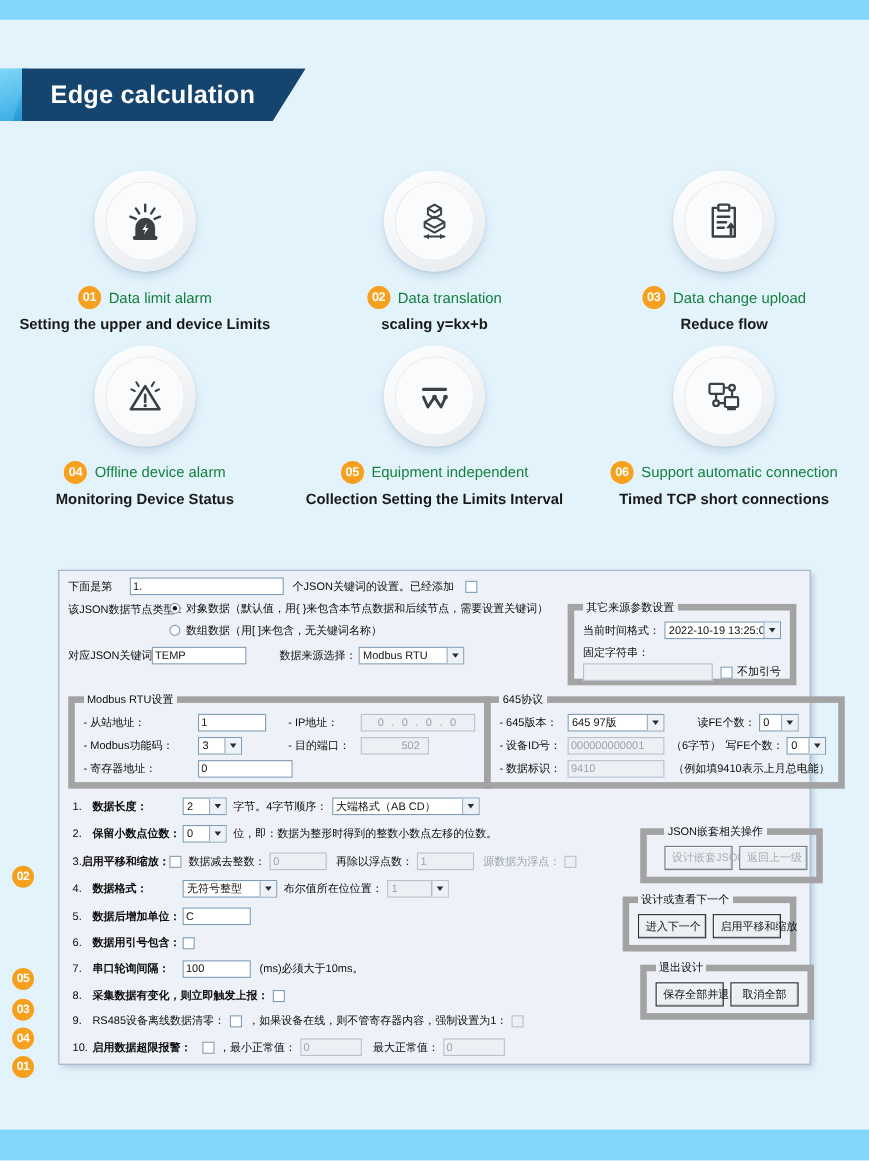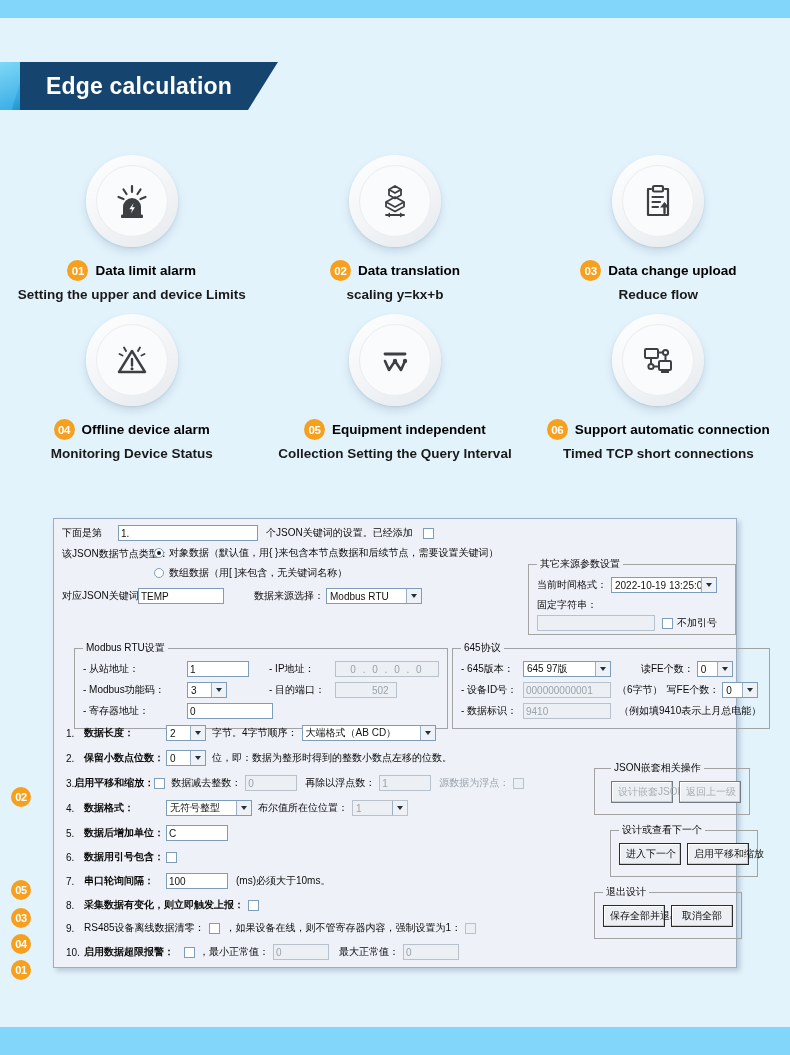--- a/index.html
+++ b/index.html
@@ -67,21 +67,21 @@
   .feat-line1 {
     margin-top:13px; display:flex; align-items:center; justify-content:center;
     gap:7px; white-space:nowrap;
   }
   .badge {
     width:21px; height:21px; border-radius:50%;
     background:#f6a01e; color:#fff; font-size:11.5px; font-weight:bold;
     display:flex; align-items:center; justify-content:center; flex:0 0 auto;
     letter-spacing:-.3px;
   }
-  .feat-t1 { font-size:13.5px; font-weight:bold; color:#000000; }
+  .feat-t1 { font-size:13.5px; font-weight:normal; color:#15803d; }
   .feat-t2 { font-size:13.5px; font-weight:bold; color:#1a1a1a; margin-top:6px; white-space:nowrap;}
 
   
   .dialog {
     position:absolute; left:53px; top:518px; width:684px; height:450px;
     background:#eef1f7;
     border:1px solid #9bafc4;
     box-shadow: 3px 3px 5px rgba(60,80,110,.25);
     font-family:"Liberation Sans", sans-serif;
   }
@@ -128,21 +128,21 @@
   }
   .chk.dis { background:#eceff3; border-color:#b8c2cc;}
   .radio {
     width:10px;height:10px;border:1px solid #7e9db9;background:#fff;border-radius:50%;
     display:inline-flex;align-items:center;justify-content:center; flex:0 0 auto;
   }
   .radio span{ width:4px;height:4px;border-radius:50%;background:#1b1b1b; display:none;}
   .radio.on span{ display:block; }
 
   fieldset.grp {
-    border:1px solid #a3a3a3; margin:12px; padding:6px 8px 7px 8px;
+    border:6px solid #a3a3a3; margin:0; padding:6px 8px 7px 8px;
     position:relative;
   }
   fieldset.grp > legend { font-size:10px; padding:0 3px; color:#0b0b0b; }
 
   .btn {
     border:1px solid #707b85; background:#eceff3; font-size:10px; color:#111;
     height:22px; padding:0 6px; font-family:"Liberation Sans", sans-serif;
     box-shadow: inset -1px -1px 0 #c3cbd3, inset 1px 1px 0 #ffffff;
     cursor:pointer; white-space:nowrap;
   }
@@ -277,21 +277,21 @@
           <polyline points="10,21 14,30 20,21 26,30 30,21" fill="none" stroke="#3d4043" stroke-width="2.6" stroke-linejoin="round" stroke-linecap="round"></polyline>
           <circle cx="20" cy="21" r="2.2" fill="#3d4043"></circle>
           <circle cx="30" cy="21" r="2.2" fill="#3d4043"></circle>
         </svg>
       </div>
     </div>
     <div class="feat-line1">
       <span class="badge">05</span>
       <span class="feat-t1">Equipment independent</span>
     </div>
-    <div class="feat-t2">Collection Setting the Query Interval</div>
+    <div class="feat-t2">Collection Setting the Limits Interval</div>
   </div>
 
   <div class="feature">
     <div class="circle-outer">
       <div class="circle-inner">
         <svg width="40" height="40" viewBox="0 0 40 40">
           <g fill="none" stroke="#3d4043" stroke-width="2">
             <rect x="7" y="9" width="13" height="9" rx="1.2"></rect>
             <rect x="21" y="21" width="12" height="9" rx="1.2"></rect>
             <circle cx="27.5" cy="12.5" r="2.6"></circle>
@@ -549,21 +549,21 @@
     </div>
 
     <fieldset class="grp" style="position:absolute; left:528px; top:230px; width:142px; height:54px;padding-left:16px;">
       <legend>JSON嵌套相关操作</legend>
       <div style="display:flex; gap:6px;">
         <button class="btn dis" style="width:62px">设计嵌套JSON</button>
         <button class="btn dis" style="width:62px">返回上一级</button>
       </div>
     </fieldset>
 
-    <fieldset class="grp" style="position:absolute; left:544px; top:292px; width:142px; height:54px;">
+    <fieldset class="grp" style="position:absolute; left:512px; top:292px; width:142px; height:54px;">
       <legend>设计或查看下一个</legend>
       <div style="display:flex; gap:6px;">
         <button class="btn dark-border" style="width:62px">进入下一个</button>
         <button class="btn dark-border" style="width:62px">启用平移和缩放</button>
       </div>
     </fieldset>
 
     <fieldset class="grp" style="position:absolute; left:528px; top:354px; width:142px; height:54px;">
       <legend>退出设计</legend>
       <div style="display:flex; gap:6px;">

